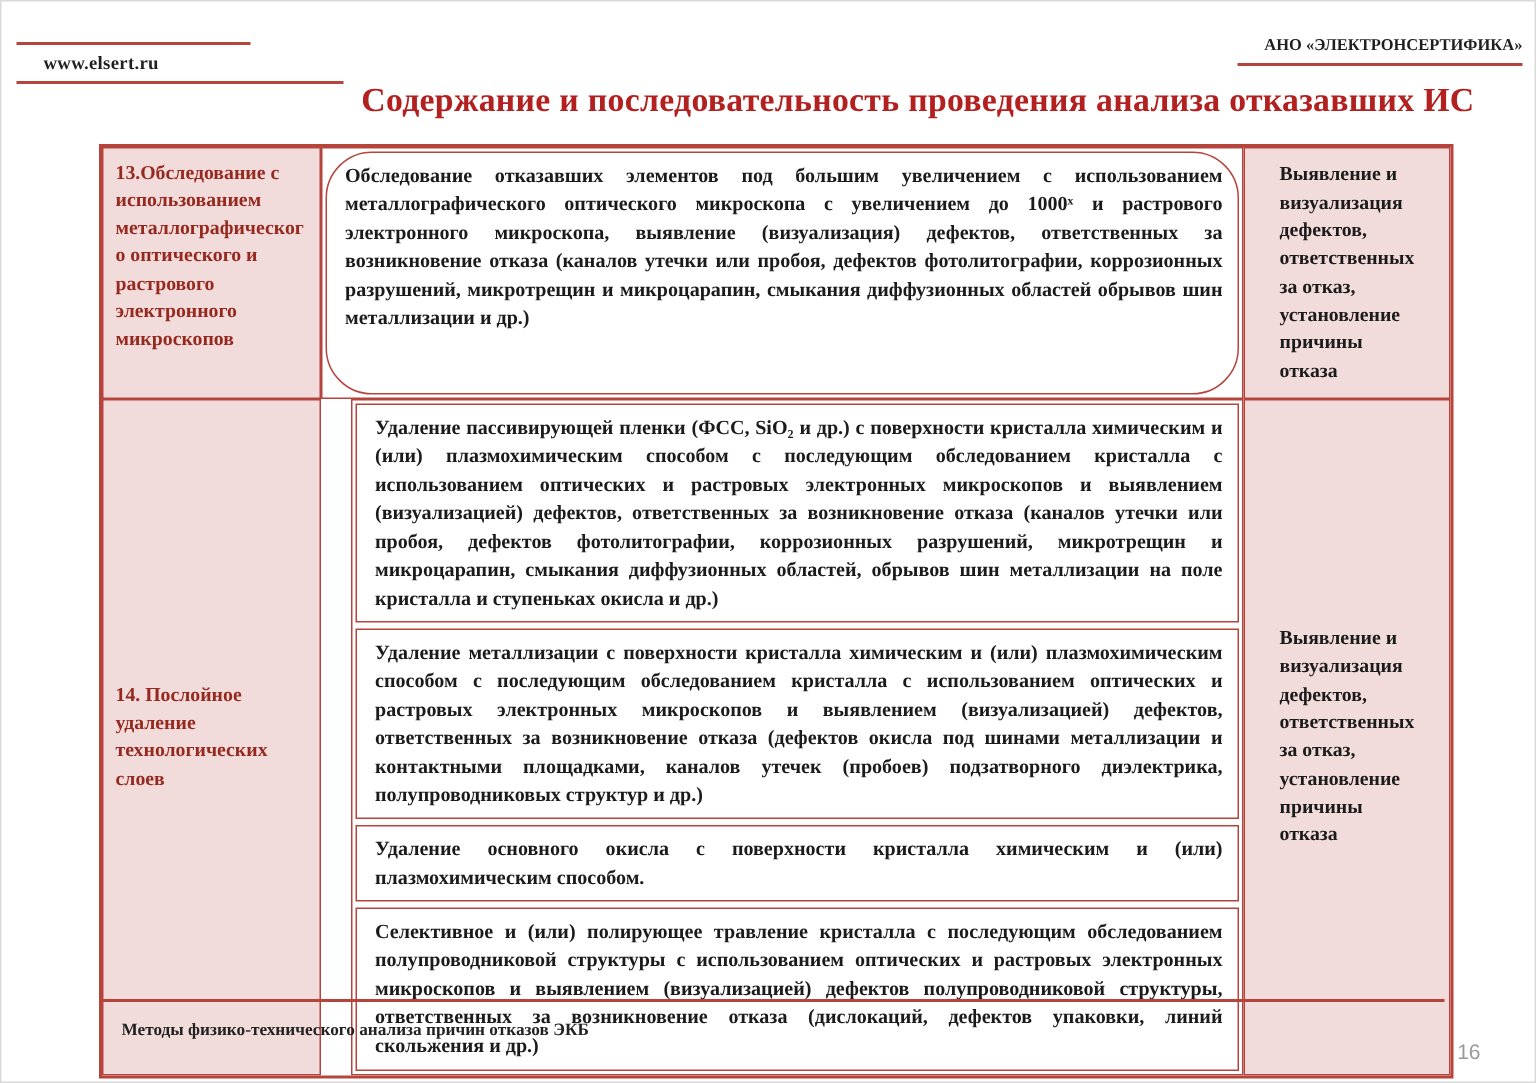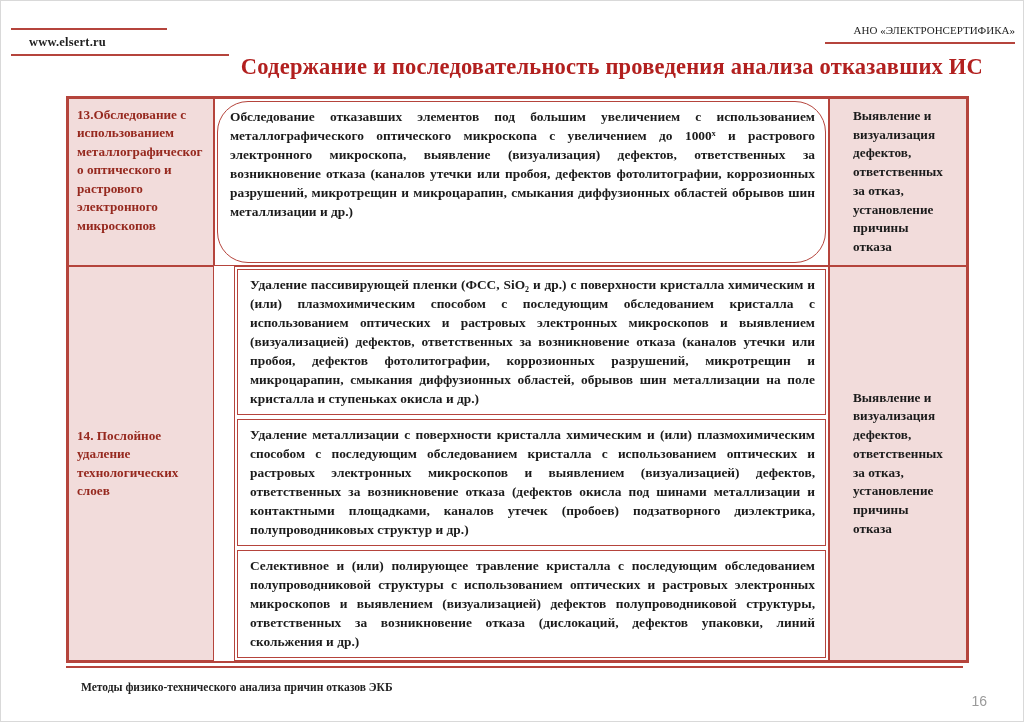--- a/index.html
+++ b/index.html
@@ -15,21 +15,21 @@
   .slide{
     position:relative;width:1024px;height:722px;background:#ffffff;
     border:1px solid #d9d9d9;overflow:hidden;
   }
   .rule{background:var(--red);height:2px;}
   .hdr-left{position:absolute;left:10px;top:27px;width:218px;}
   .hdr-left .rule-top{width:156px;margin-bottom:5px;}
   .hdr-left .site{font-size:12.5px;font-weight:bold;color:#1f1f1f;padding-left:18px;letter-spacing:.2px;}
   .hdr-left .rule-bottom{width:100%;margin-top:4px;}
   .hdr-right{position:absolute;right:8px;top:23px;width:190px;text-align:right;}
-  .hdr-right .org{font-size:11px;font-weight:normal;color:#1f1f1f;margin-bottom:6px;white-space:nowrap;}
+  .hdr-right .org{font-size:11px;font-weight:bold;color:#1f1f1f;margin-bottom:6px;white-space:nowrap;}
   .hdr-right .rule{width:100%;}
   .title{
     position:absolute;top:53px;left:40px;right:40px;text-align:right;
     font-size:22.5px;font-weight:bold;color:var(--title-red);letter-spacing:.2px;
   }
   .ftable{
     position:absolute;top:95px;left:65px;right:54px;min-height:566px;
     display:grid;grid-template-columns:146px 1fr 138px;grid-template-rows:auto 1fr;
     border:2px solid var(--red);background:#fff;
   }
@@ -101,20 +101,21 @@
       <div>Выявление и визуализация дефектов, ответственных за отказ, установление причины отказа</div>
     </div>
 
     <div class="cell label-cell row14-label" style="grid-column:1;grid-row:2;">
       <div class="label-text">14. Послойное удаление технологических слоев</div>
     </div>
 
     <div class="cell mid-cell row14-mid" style="grid-column:2;grid-row:2;margin-left:20px;">
       <div class="text-box">Удаление пассивирующей пленки (ФСС, SiO₂ и др.) с поверхности кристалла химическим и (или) плазмохимическим способом с последующим обследованием кристалла с использованием оптических и растровых электронных микроскопов и выявлением (визуализацией) дефектов, ответственных за возникновение отказа (каналов утечки или пробоя, дефектов фотолитографии, коррозионных разрушений, микротрещин и микроцарапин, смыкания диффузионных областей, обрывов шин металлизации на поле кристалла и ступеньках окисла и др.)</div>
       <div class="text-box">Удаление металлизации с поверхности кристалла химическим и (или) плазмохимическим способом с последующим обследованием кристалла с использованием оптических и растровых электронных микроскопов и выявлением (визуализацией) дефектов, ответственных за возникновение отказа (дефектов окисла под шинами металлизации и контактными площадками, каналов утечек (пробоев) подзатворного диэлектрика, полупроводниковых структур и др.)</div>
+      <div class="text-box">Удаление основного окисла с поверхности кристалла химическим и (или) плазмохимическим способом.</div>
       <div class="text-box">Селективное и (или) полирующее травление кристалла с последующим обследованием полупроводниковой структуры с использованием оптических и растровых электронных микроскопов и выявлением (визуализацией) дефектов полупроводниковой структуры, ответственных за возникновение отказа (дислокаций, дефектов упаковки, линий скольжения и др.)</div>
     </div>
 
     <div class="cell result-cell row14-result" style="grid-column:3;grid-row:2;">
       <div>Выявление и визуализация дефектов, ответственных за отказ, установление причины отказа</div>
     </div>
 
   </div>
 
   <div class="footer-rule"></div>

